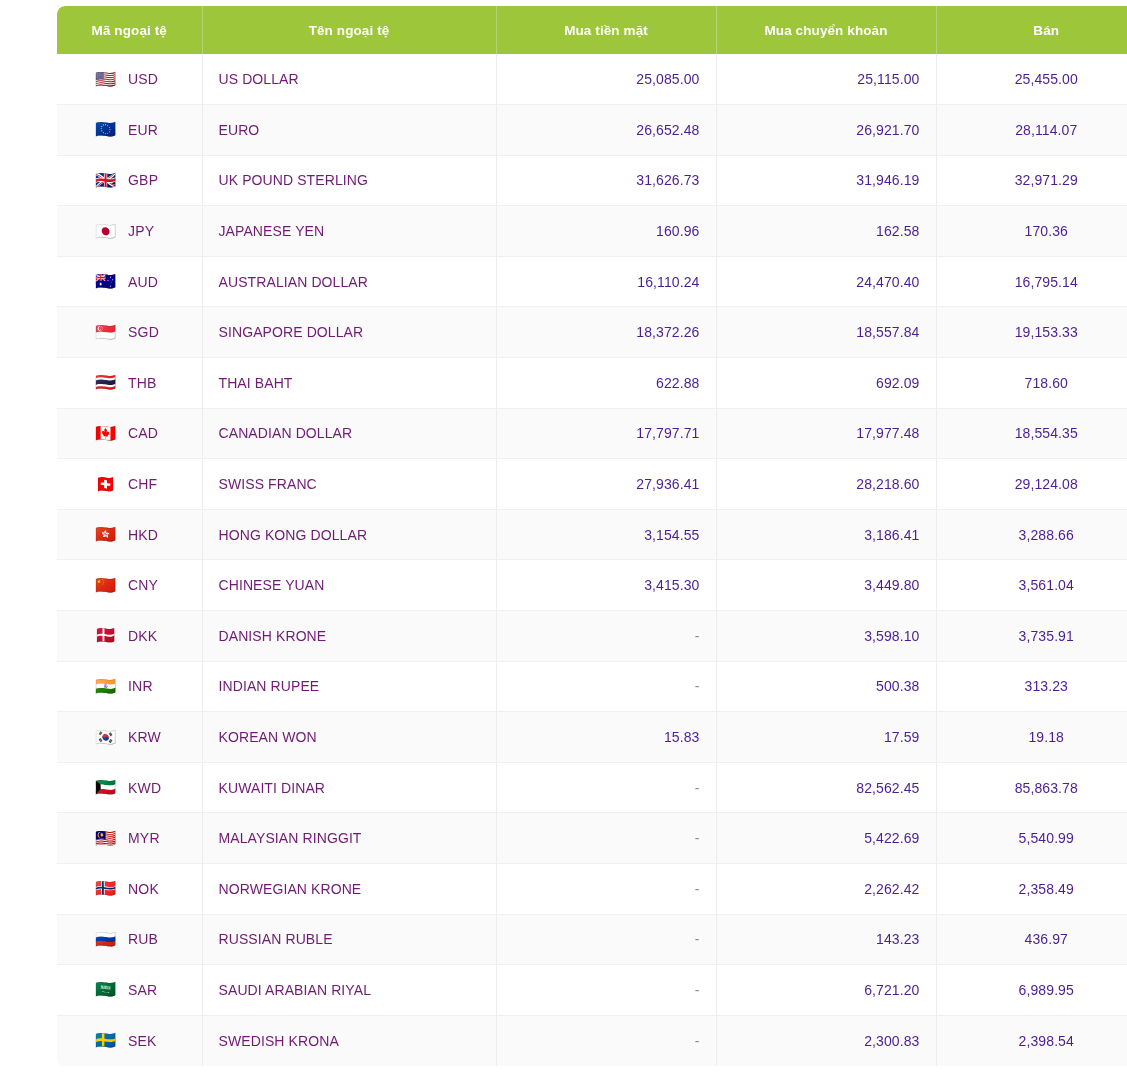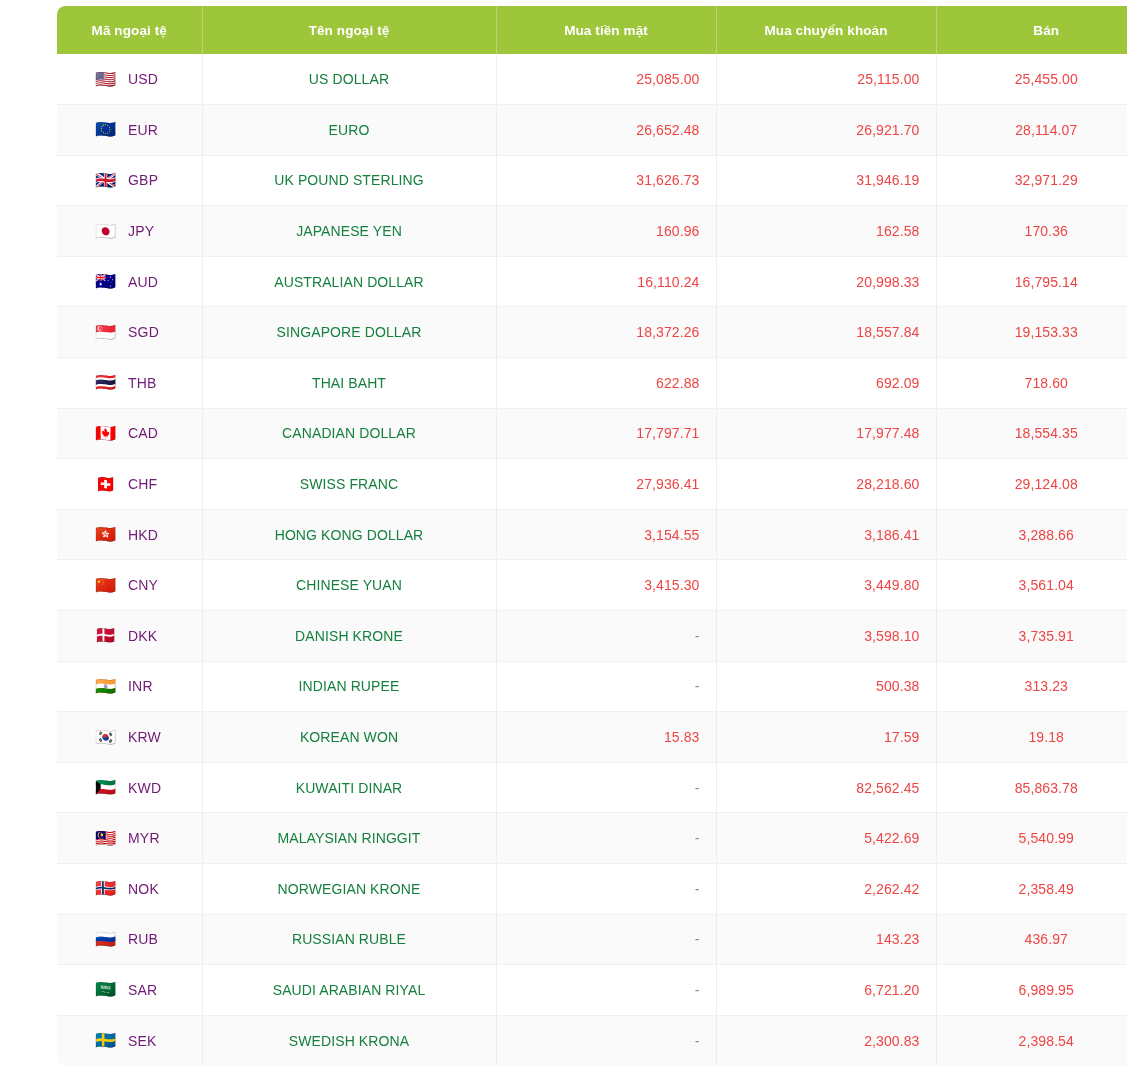--- a/index.html
+++ b/index.html
@@ -99,30 +99,30 @@
     width: 22px;
     text-align: center;
   }
   .code-text {
     font-size: 14px;
     color: #701a75;
     letter-spacing: 0.2px;
   }
 
   td.cell-name {
-    text-align: center;
+    text-align: left;
     font-size: 14px;
-    color: #15803d;
+    color: #701a75;
     letter-spacing: 0.1px;
   }
 
   td.cell-num {
     text-align: right;
     font-size: 14px;
-    color: #ef4444;
+    color: #4c1d95;
     padding-right: 16px;
     letter-spacing: 0.1px;
   }
   td.cell-num.is-empty { color: #8a8a8a; }
 </style>
 </head>
 <body>
 
 <div class="page">
   <div class="rate-table-wrap">
@@ -194,21 +194,21 @@
           </tr>
           <tr>
             <td class="cell-code">
               <div class="code-inner">
                 <span class="flag-glyph">🇦🇺</span>
                 <span class="code-text">AUD</span>
               </div>
             </td>
             <td class="cell-name">AUSTRALIAN DOLLAR</td>
             <td class="cell-num">16,110.24</td>
-            <td class="cell-num">20,998.33</td>
+            <td class="cell-num">24,470.40</td>
             <td class="cell-num">16,795.14</td>
           </tr>
           <tr>
             <td class="cell-code">
               <div class="code-inner">
                 <span class="flag-glyph">🇸🇬</span>
                 <span class="code-text">SGD</span>
               </div>
             </td>
             <td class="cell-name">SINGAPORE DOLLAR</td>

